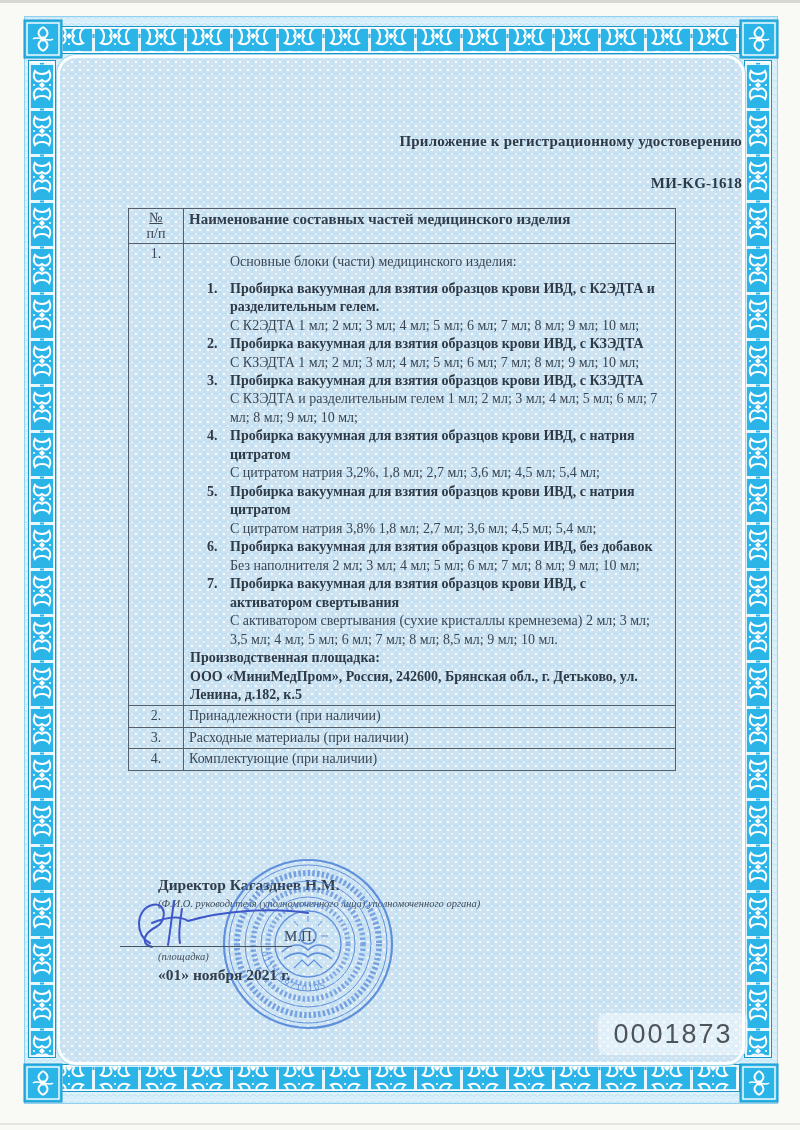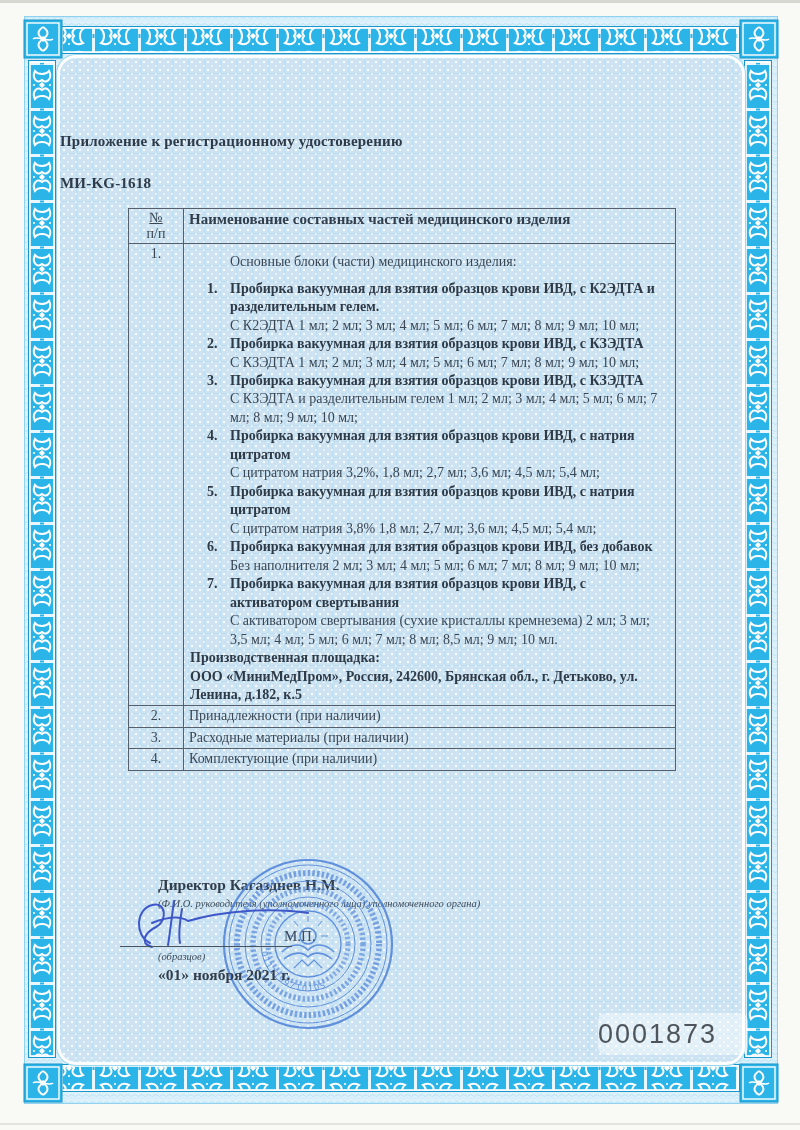--- a/index.html
+++ b/index.html
@@ -17,21 +17,21 @@
     background-image:
       radial-gradient(rgba(255,255,255,.9) 1px, rgba(255,255,255,0) 1.5px),
       radial-gradient(rgba(255,255,255,.55) 1px, rgba(255,255,255,0) 1.4px),
       linear-gradient(0deg, rgba(168,214,240,.5) 1px, rgba(168,214,240,0) 1px),
       linear-gradient(90deg, rgba(168,214,240,.5) 1px, rgba(168,214,240,0) 1px);
     background-size:8px 8px,8px 8px,16px 16px,16px 16px;
     background-position:0 0,4px 4px,0 0,0 0;
     box-shadow:0 0 0 3px #ffffff,0 0 0 4px #9ed7f0;
   }
   .title{
-    position:absolute;left:60px;width:682px;text-align:left;
+    position:absolute;left:60px;width:682px;text-align:right;
     font-weight:bold;font-size:15px;color:#2e3a48;letter-spacing:.2px;
   }
   .title1{top:133px;}
   .title2{top:175px;}
 
   table.doc-table{
     position:absolute;left:128px;top:208px;width:548px;
     border-collapse:collapse;table-layout:fixed;
     font-size:14px;line-height:1.32;color:#3a4654;
   }
@@ -51,21 +51,21 @@
   .director{top:876px;font-weight:bold;font-size:15.5px;}
   .caption{top:898px;font-size:10.5px;font-style:italic;color:#3e4b59;}
   .sig-line{position:absolute;left:120px;top:946px;width:172px;border-bottom:1.2px solid #49535e;}
   .sig-caption{top:951px;font-size:10.5px;font-style:italic;color:#3e4b59;}
   .mp{position:absolute;left:284px;top:928px;font-size:15px;color:#3a4a5e;}
   .date{top:966px;font-weight:bold;font-size:15.5px;}
   .serial{
     position:absolute;left:598px;top:1013px;width:150px;height:42px;
     background:rgba(255,255,255,.45);border-radius:8px;
     font-family:"Liberation Sans","DejaVu Sans",sans-serif;
-    font-size:27px;color:#4e545b;letter-spacing:2px;line-height:42px;
+    font-size:27px;color:#4e545b;letter-spacing:2px;text-align:center;line-height:42px;
   }
   .seal{position:absolute;left:220px;top:856px;opacity:.85;}
   .signature{position:absolute;left:122px;top:893px;}
 
   
   .fold{
     position:absolute;left:0;top:0;width:118px;height:82px;
     clip-path:polygon(0 0,100% 0,0 100%);
     background:linear-gradient(133deg,
       #c9c9c4 0px,#c9c9c4 22px,
@@ -252,21 +252,21 @@
   <svg class="signature" width="200" height="62" viewBox="0 0 200 62">
     <g fill="none" stroke="#3f58c8" stroke-width="2" stroke-linecap="round">
       <path d="M28 50 C12 42,14 16,30 12 C44 8,46 28,34 34 C24 39,16 50,30 54"></path>
       <path d="M52 8 C50 22,48 40,46 52"></path>
       <path d="M30 30 C50 22,60 24,66 28 C100 18,150 14,186 20"></path>
       <path d="M60 16 C58 28,56 40,58 50"></path>
     </g>
   </svg>
 
   <div class="sig-line"></div>
-  <div class="footer-block sig-caption">(образцов)</div>
+  <div class="footer-block sig-caption">(площадка)</div>
   <div class="mp">М.П.</div>
   <div class="footer-block date">«01» ноября 2021 г.</div>
 
   <div class="serial">0001873</div>
 
   <div class="edge-top"></div>
   <div class="edge-bottom"></div>
   <div class="fold"></div>
 
 </div>

